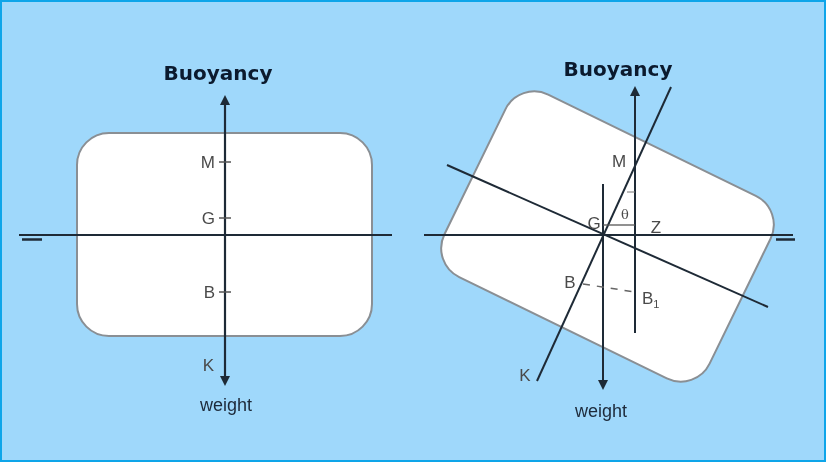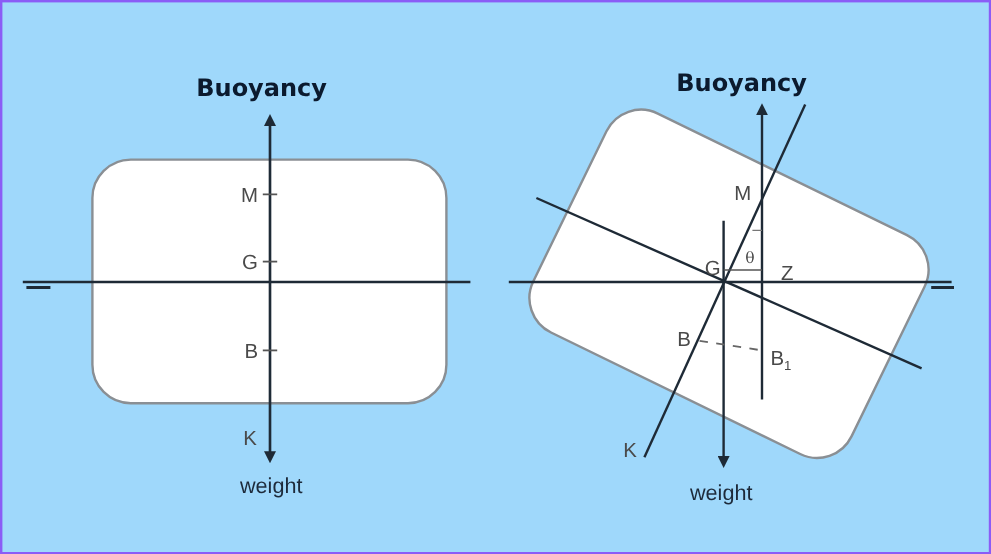--- a/index.html
+++ b/index.html
@@ -1,21 +1,21 @@
 <!DOCTYPE html>
 <html><head>
   <meta charset="utf-8">
   <style>
     html, body { margin: 0; padding: 0; background: #ffffff; }
     .frame {
       position: relative;
       width: 826px;
       height: 462px;
       box-sizing: border-box;
-      border: 2px solid #8b5cf6;
+      border: 2px solid #0ea5e9;
       background: #9fd8fb;
       overflow: hidden;
     }
     svg { position: absolute; left: 0; top: 0; }
     .title {
       font-family: "DejaVu Sans", sans-serif;
       font-weight: bold;
       font-size: 20px;
       fill: #0b1a2e;
     }

